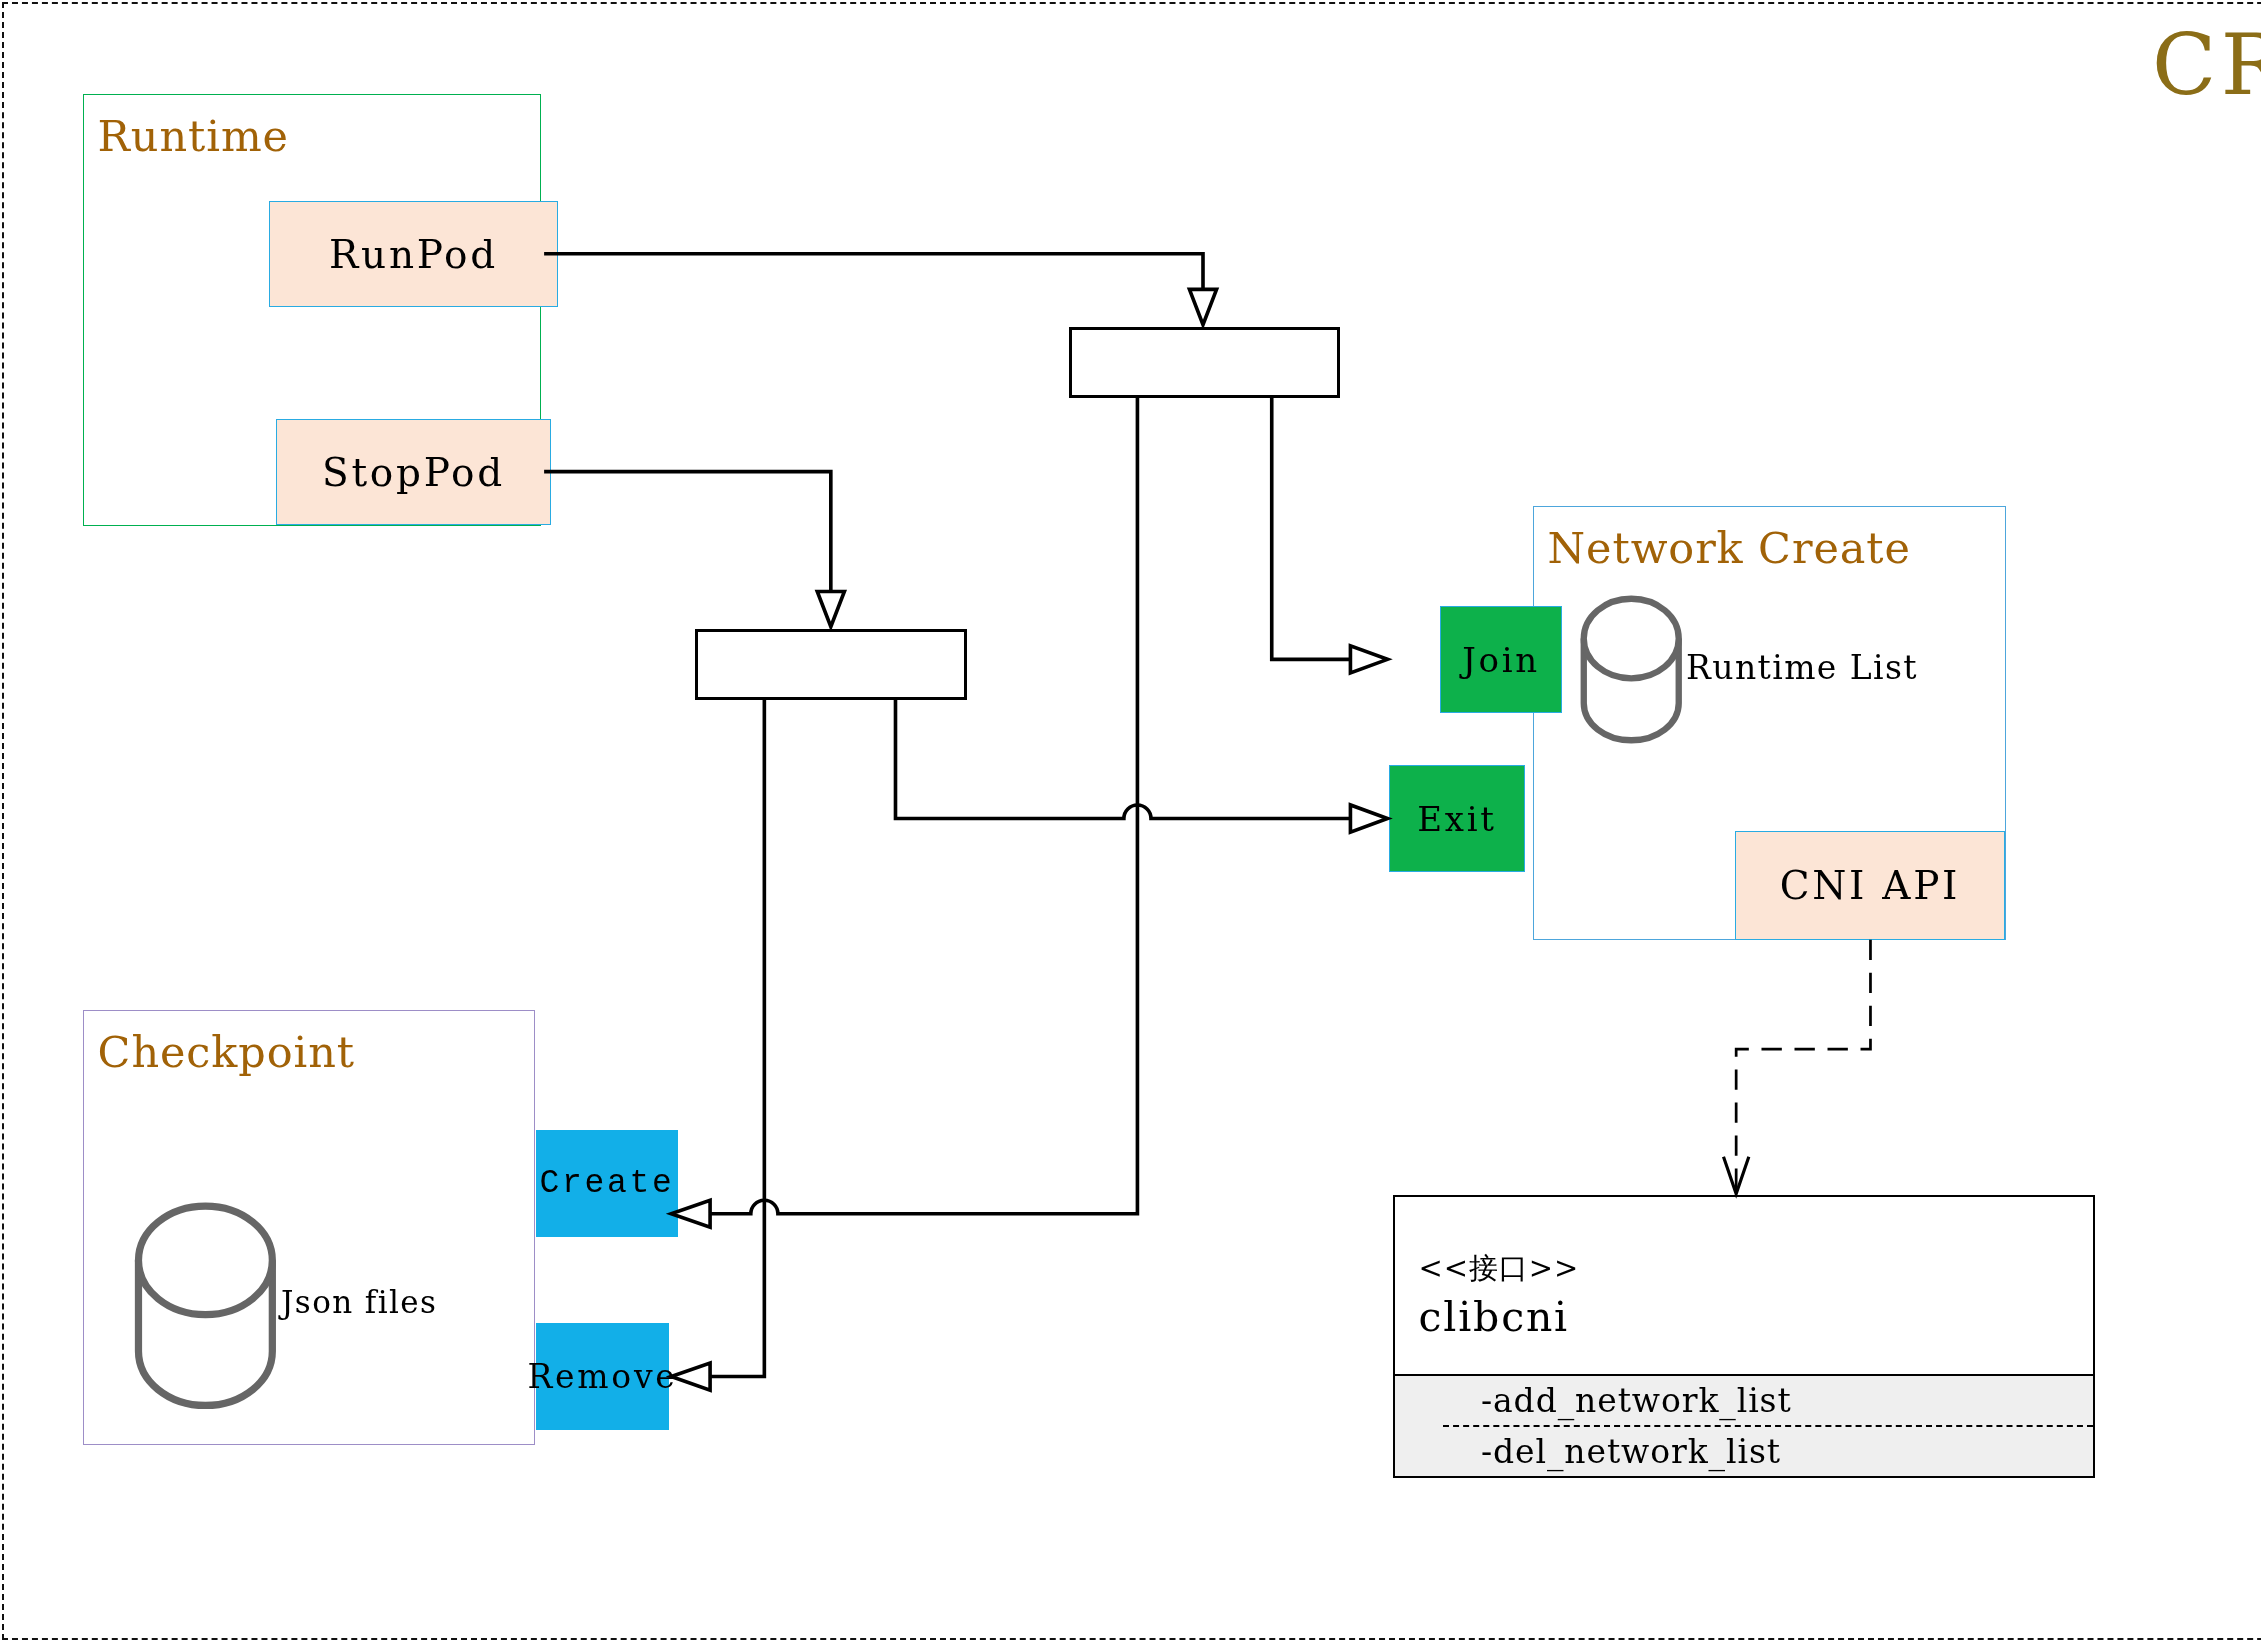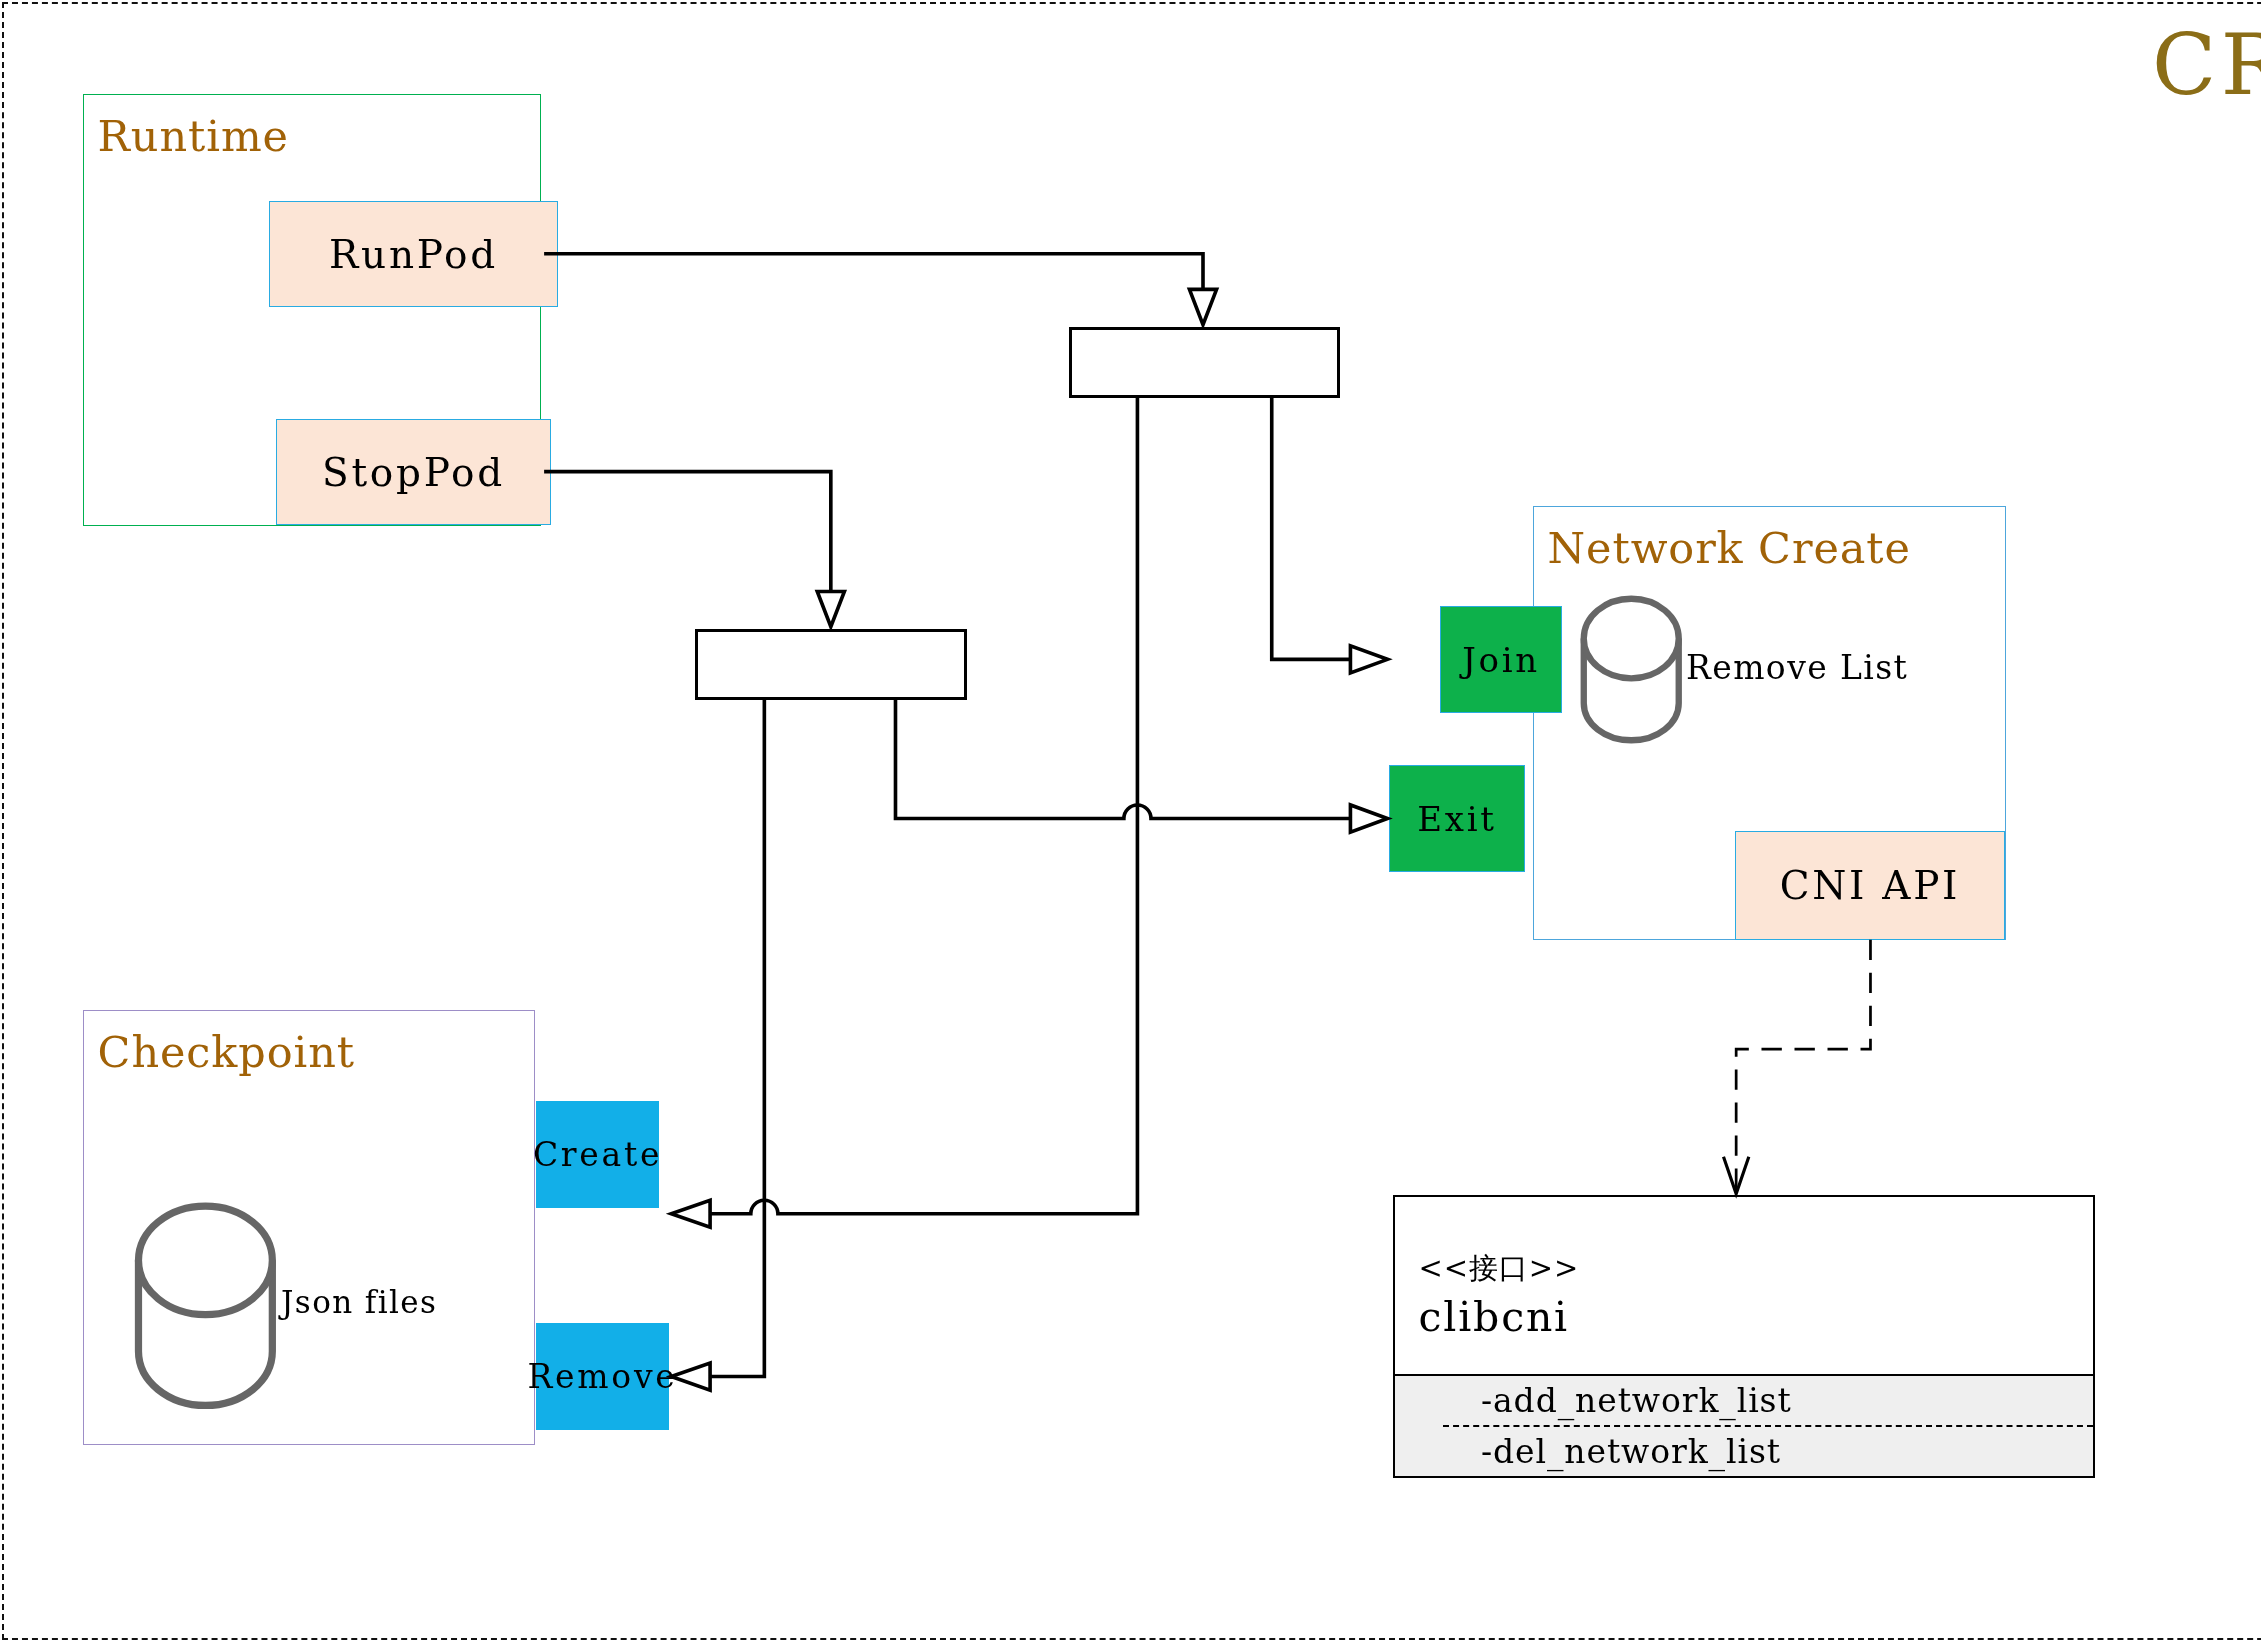--- a/index.html
+++ b/index.html
@@ -32,21 +32,21 @@
     font-size:39px;color:#000;letter-spacing:2.7px;white-space:nowrap;
   }
   .peach{background:var(--module_fill);border:1.4px solid var(--module_border);}
   .green{background:var(--green_button);border:1.4px solid var(--module_border);font-size:34px;}
   .blue{background:var(--blue_button);border:none;font-size:33px;}
   #runpod{left:269px;top:201px;width:289px;height:106px;}
   #stoppod{left:276px;top:419px;width:275px;height:106px;}
   #cni-api{left:1735px;top:831px;width:270px;height:109px;}
   #join{left:1440px;top:606px;width:122px;height:107px;}
   #exit{left:1389px;top:765px;width:136px;height:107px;}
-  #create{left:536px;top:1101px;width:123px;height:107px;}
+  #create{left:536px;top:1130px;width:142px;height:107px;font-family:Liberation Mono, monospace;}
   #remove{left:536px;top:1323px;width:133px;height:107px;}
   
   .flow-box{position:absolute;z-index:2;background:#fff;border:3.6px solid #000;box-sizing:border-box;}
   #flow-box-1{left:1069px;top:327px;width:271px;height:71px;}
   #flow-box-2{left:695px;top:629px;width:272px;height:71px;}
   
   .free-label{position:absolute;z-index:2;color:#000;white-space:nowrap;letter-spacing:1.4px;}
   #cri-label{left:2152px;top:16.3px;font-size:84px;color:var(--gold);letter-spacing:4.5px;}
   #network-list-label{left:1686px;top:648px;font-size:33px;}
   #json-files-label{left:281px;top:1284px;font-size:31px;}
@@ -82,21 +82,21 @@
   <div id="stoppod" class="module peach">StopPod</div>
 
   <div id="flow-box-1" class="flow-box"></div>
   <div id="flow-box-2" class="flow-box"></div>
 
   <div id="network-manager-box" class="shape">
     <div class="box-title">Network Create</div>
   </div>
   <div id="join" class="module green">Join</div>
   <div id="exit" class="module green">Exit</div>
-  <div id="network-list-label" class="free-label">Remove List</div>
+  <div id="network-list-label" class="free-label">Runtime List</div>
   <div id="cni-api" class="module peach">CNI API</div>
 
   <div id="checkpoint-box" class="shape">
     <div class="box-title">Checkpoint</div>
   </div>
   <div id="json-files-label" class="free-label">Json files</div>
   <div id="create" class="module blue">Create</div>
   <div id="remove" class="module blue">Remove</div>
 
   <div id="clibcni-box">

